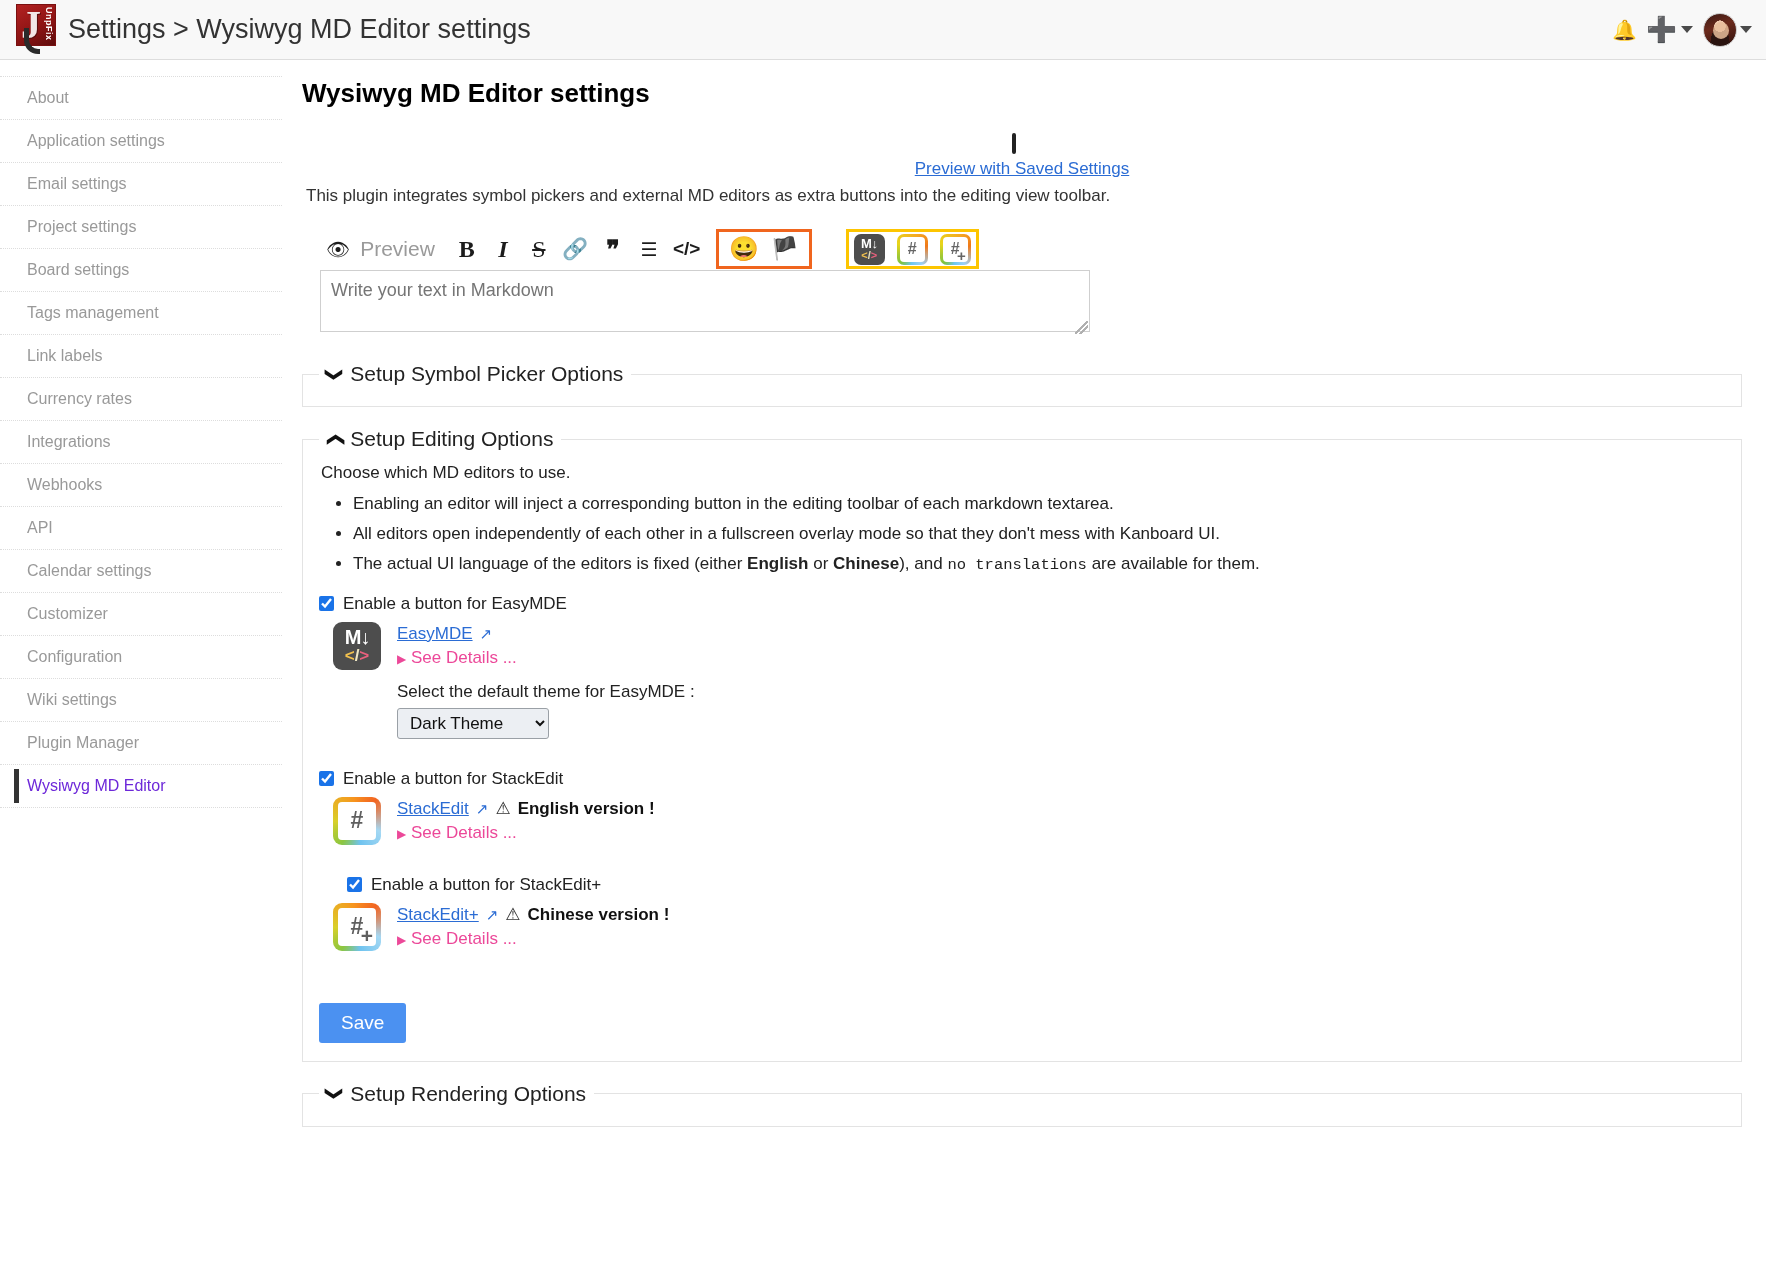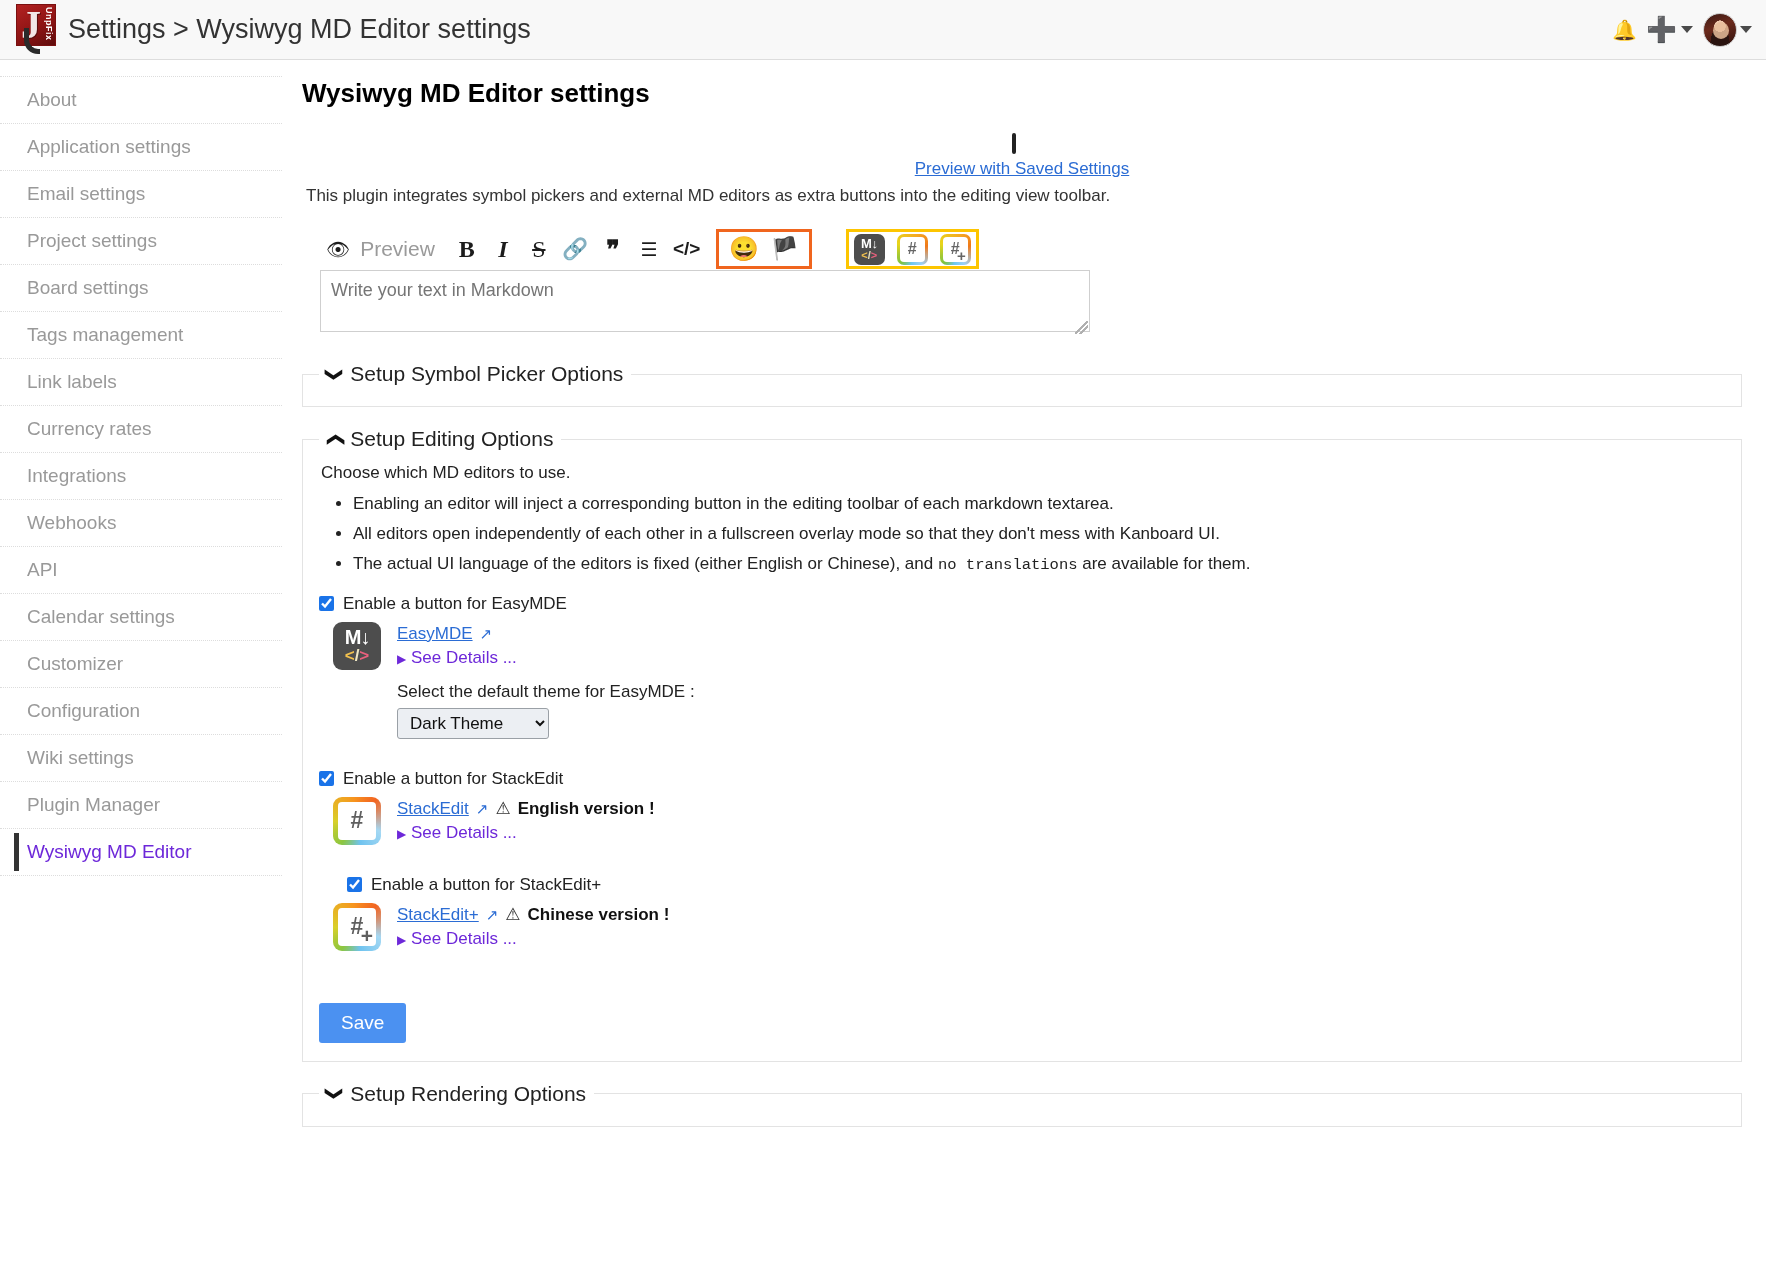--- a/index.html
+++ b/index.html
@@ -99,21 +99,21 @@
 
   
   #sidebar {
     width: 282px; flex: 0 0 282px;
     padding: 16px 0 0 0;
     background: #fff;
   }
   .side-item {
     position: relative;
     padding: 12px 10px 12px 27px;
-    font-size: 19px;
+    font-size: 16px;
     color: #999;
     border-bottom: 1px dotted #ddd;
     cursor: pointer;
     white-space: nowrap;
   }
   .side-item:first-child { border-top: 1px dotted #ddd; }
   .side-item.active { color: #6d28d9; font-weight: normal; }
   .side-item.active::before {
     content: ""; position: absolute; left: 14px; top: 4px; bottom: 4px;
     width: 5px; background: #333;
@@ -240,21 +240,21 @@
     cursor: pointer;
   }
   .chev {
     font-size: 17px; color: #111; font-weight: bold; line-height: 1;
   }
   .panel-collapsed { padding-bottom: 6px; }
 
   .choose-text { font-size: 17px; margin: 6px 0 10px 2px; color: #222; }
   ul.notes { margin: 0 0 18px 0; padding-left: 34px; }
   ul.notes li { font-size: 17px; color: #222; margin-bottom: 7px; line-height: 1.35; }
-  ul.notes b { font-weight: normal; text-align: center; }
+  ul.notes b { font-weight: bold; text-align: center; }
   code.mono { font-family: "Liberation Mono", monospace; font-size: 15.5px; }
 
   .enable-row { display: flex; align-items: center; gap: 9px; margin: 0 0 8px 0; }
   .enable-row label { font-size: 17px; color: #222; cursor: pointer; }
   input[type=checkbox].cb {
     width: 15px; height: 15px; margin: 0; cursor: pointer;
     accent-color: #1a73e8;
   }
 
   .editor-block { display: flex; gap: 16px; margin: 0 0 10px 14px; }
@@ -281,21 +281,21 @@
   .big-stack .plusmark {
     position: absolute; right: 3px; bottom: 0px;
     font-size: 21px; font-weight: bold; color: #5f5f5f; line-height: 1;
   }
 
   .ed-info { padding-top: 2px; }
   .ed-line1 { display: flex; align-items: center; gap: 7px; margin-bottom: 4px; }
   .ext-ico { font-size: 15px; color: #2b6cd4; }
   .warn-ico { font-size: 17px; line-height: 1; }
   .version-note { font-weight: bold; font-size: 17px; color: #111; }
-  .see-details { font-size: 17px; color: #6d28d9; cursor: pointer; }
+  .see-details { font-size: 17px; color: #ec4899; cursor: pointer; }
   .see-details .tri { font-size: 12px; }
 
   .theme-label { font-size: 17px; color: #222; margin: 14px 0 6px 0; }
   select.theme-select {
     font-size: 17px; padding: 4px 8px;
     font-family: "Liberation Sans", sans-serif;
     background: #eceff3; border: 1px solid #9aa0a6; border-radius: 3px;
     width: 152px; color: #111;
   }
 

